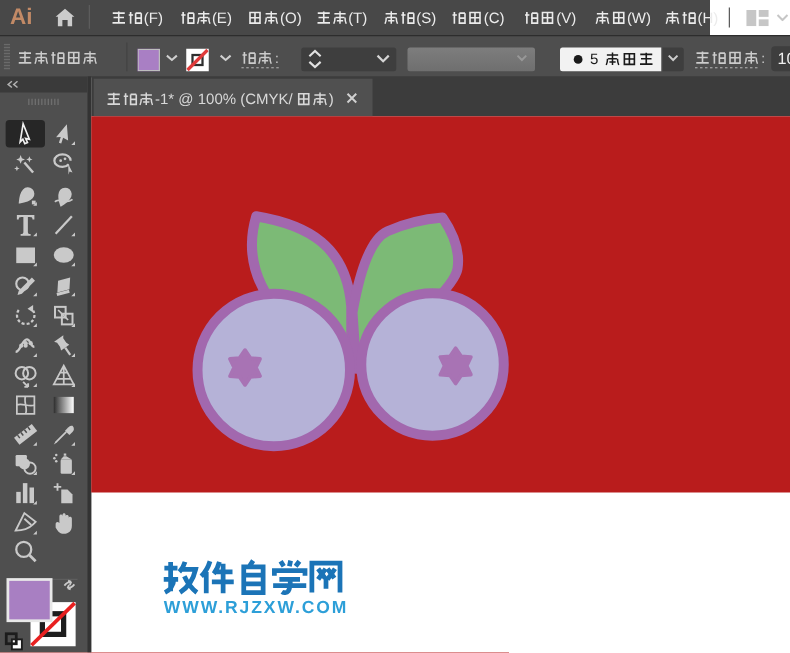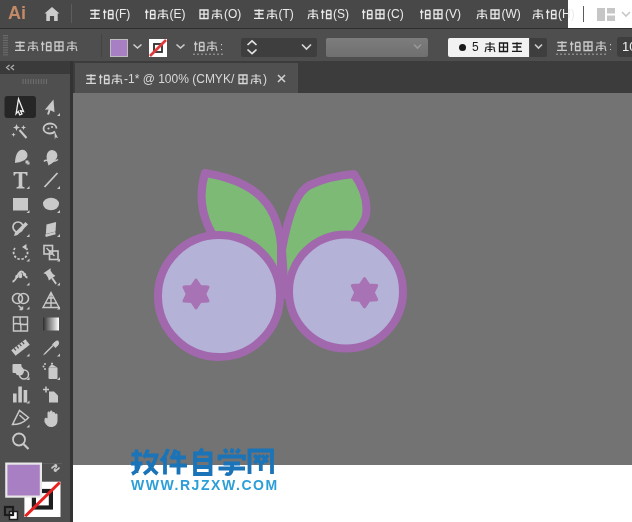--- a/index.html
+++ b/index.html
@@ -3,21 +3,21 @@
 <style>
 html,body{margin:0;padding:0;}
 body{width:632px;height:522px;overflow:hidden;position:relative;background:#fff;
   font-family:"Liberation Sans",sans-serif;}
 .abs{position:absolute;}
 #menubar{left:0;top:0;width:568px;height:28px;background:#484848;}
 #ctrlbar{left:0;top:28px;width:632px;height:33px;background:#4e4e4e;border-top:1px solid #2d2d2d;}
 #tabstrip{left:73px;top:61px;width:559px;height:32px;background:#3c3c3c;}
 #tab{left:2px;top:2px;width:223px;height:30px;background:#505050;text-decoration:underline;}
 #toolbar{left:0;top:61px;width:70px;height:461px;background:#4f4f4f;border-right:3px solid #333333;}
-#canvas{left:73px;top:93px;width:559px;height:372px;background:#737373;}
+#canvas{left:73px;top:93px;width:559px;height:301px;background:#b91c1c;}
 .mtxt{color:#ebebeb;font-size:12px;}
 svg{display:block}
 </style></head>
 <body>
 <svg width="0" height="0" style="position:absolute">
 <defs>
 
 <g id="gA">
         <path d="M6,1.2 V10.8 M1.2,2.5 H10.8 M1.8,6 H10.2 M1,10.3 H11" stroke="currentColor" stroke-width="1.3" fill="none"></path>
       </g>

